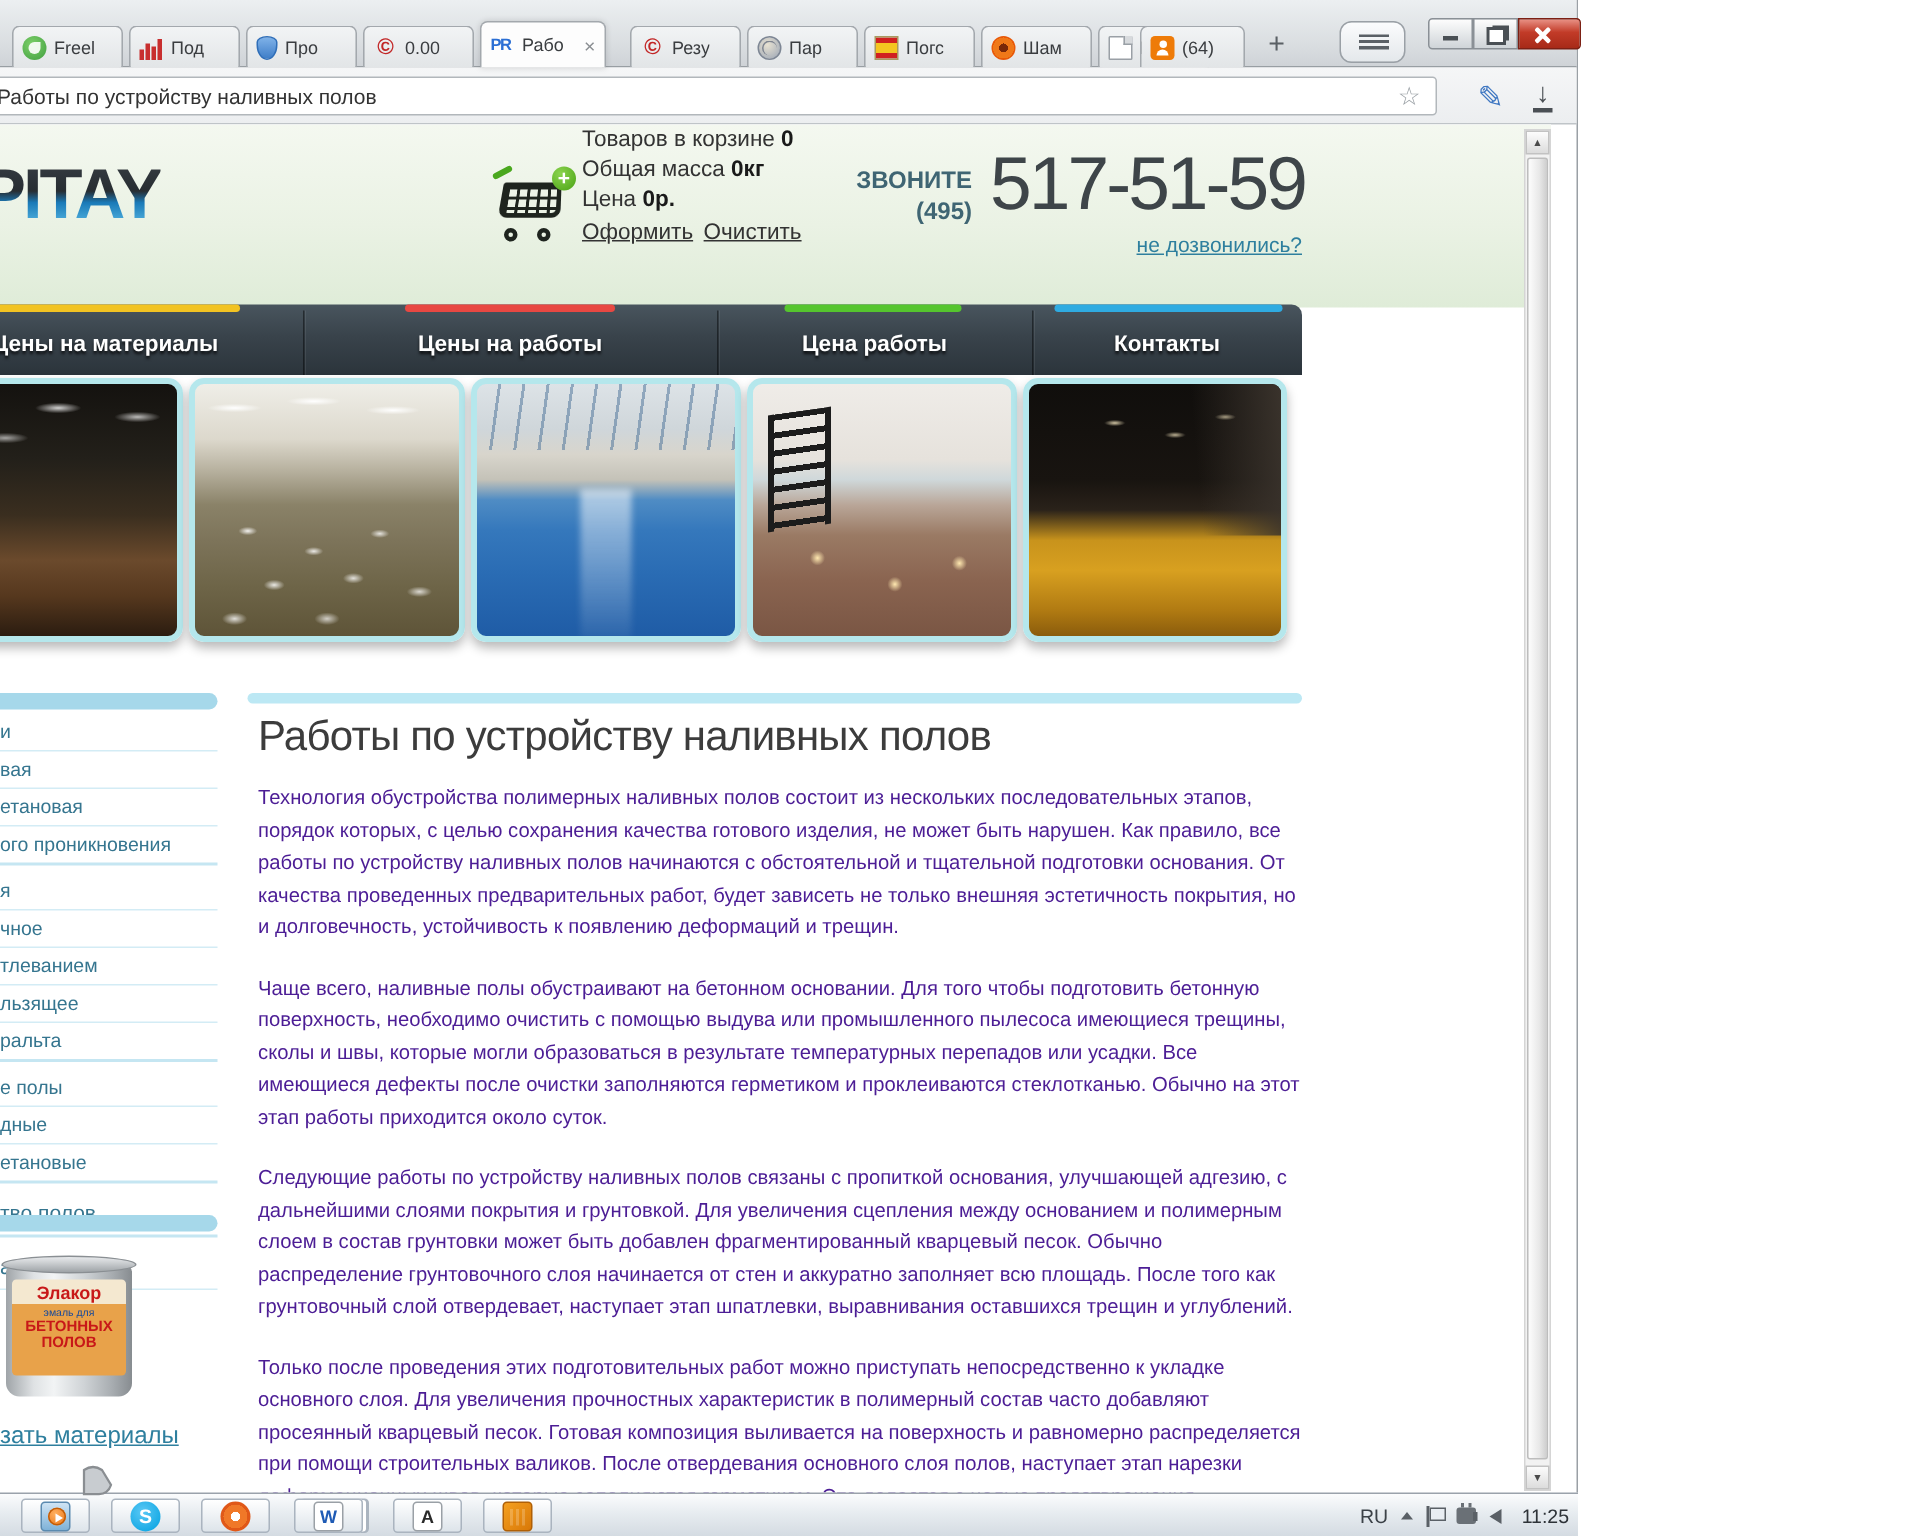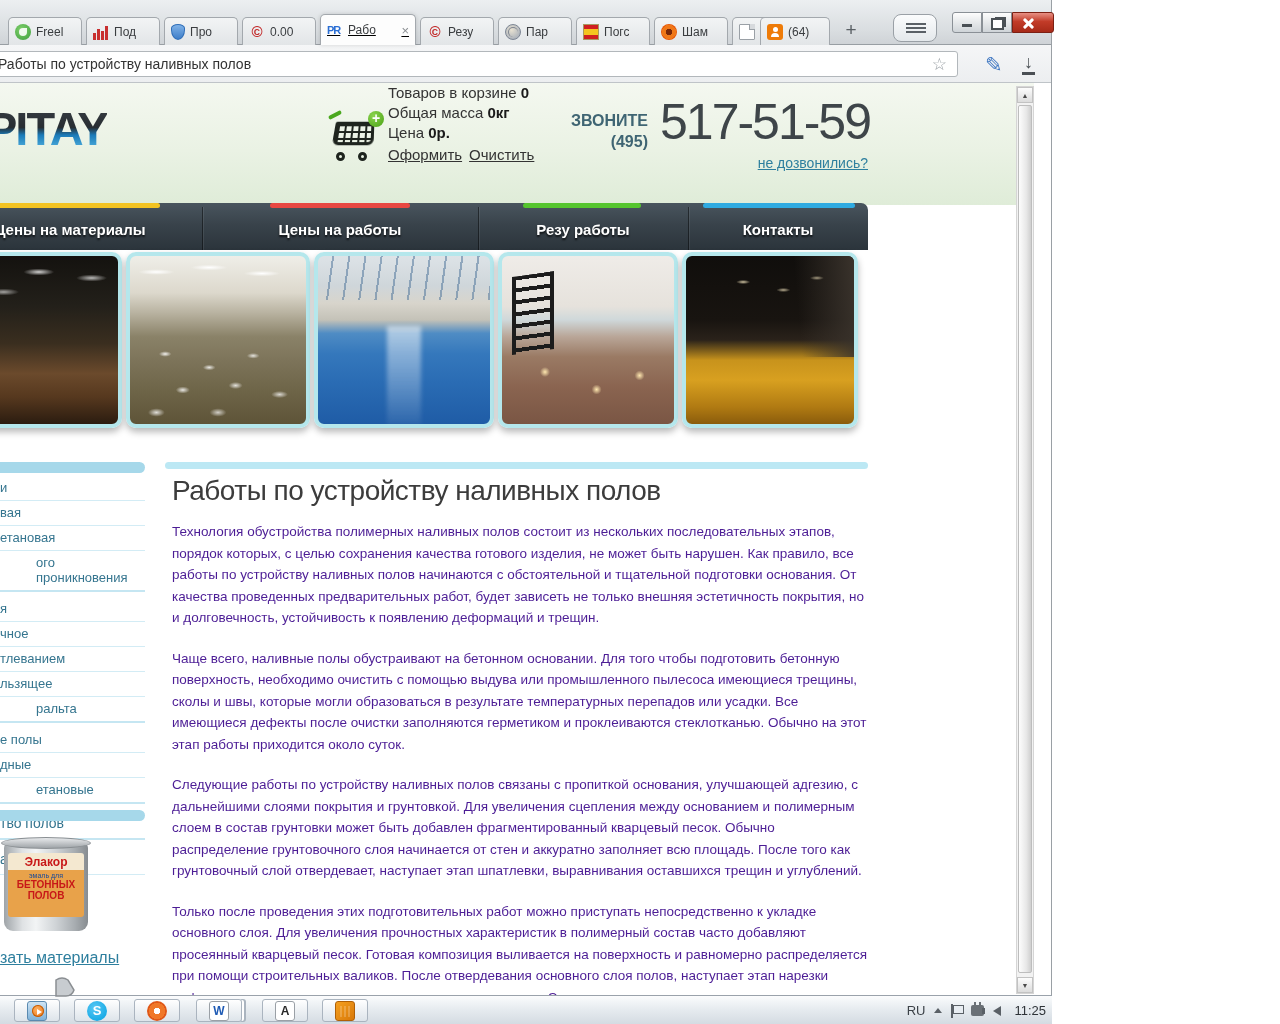--- a/index.html
+++ b/index.html
@@ -3,21 +3,21 @@
 <meta charset="utf-8">
 <style>
   * { margin:0; padding:0; box-sizing:border-box; }
   html,body { width:1280px; height:1024px; background:#fff; font-family:"Liberation Sans", sans-serif; overflow:hidden; }
   .screen { position:relative; width:1280px; height:1024px; background:#fff; }
 
   
   .browser { position:absolute; left:0; top:0; width:1052px; height:995px; background:#fff; border-right:1px solid #9aa0a5; }
   .chrome-top { position:absolute; left:0; top:0; width:100%; height:45px; background:linear-gradient(180deg,#eceff1,#d9dde0 70%,#cfd3d7); border-bottom:1px solid #989ea3; }
   .tab { position:absolute; top:17px; height:28px; width:74px; background:linear-gradient(180deg,#f2f4f5,#e2e5e7); border:1px solid #a3a8ad; border-bottom:none; border-radius:5px 5px 0 0; display:flex; align-items:center; gap:5px; padding:0 6px; }
-  .tab.active { top:14px; height:31px; width:96px; background:#fdfdfd; z-index:3; box-shadow:0 0 4px rgba(0,0,0,.15);text-decoration:underline; }
+  .tab.active { top:14px; height:31px; width:84px; background:#fdfdfd; z-index:3; box-shadow:0 0 4px rgba(0,0,0,.15); }
   .tlabel { font-size:12px; color:#3a3d40; white-space:nowrap; overflow:hidden; max-width:46px; }
   .tclose { font-size:13px; color:#8a8e92; margin-left:auto; line-height:1; }
   .ticon { width:16px; height:16px; flex:none; position:relative; display:inline-block; }
   .i-free { background:radial-gradient(circle at 40% 35%, #7ed06a, #3f9e3f); border-radius:50%; }
   .i-free::after { content:""; position:absolute; left:4px; top:4px; width:8px; height:8px; border-radius:50% 0 50% 50%; background:#fff; opacity:.9; }
   .i-bars { background-image:linear-gradient(#c82f2f,#c82f2f),linear-gradient(#c82f2f,#c82f2f),linear-gradient(#c82f2f,#c82f2f),linear-gradient(#c82f2f,#c82f2f); background-size:3px 7px,3px 11px,3px 9px,3px 14px; background-position:0 100%,4px 100%,8px 100%,12px 100%; background-repeat:no-repeat; }
   .i-shield { width:14px; height:16px; background:linear-gradient(180deg,#7fb2e8,#3f7ec8); border-radius:7px 7px 7px 7px/4px 4px 10px 10px; border:1px solid #2f6eb8; }
   .i-copy { color:#c22626; font-weight:bold; font-size:15px; line-height:16px; text-align:center; }
   .i-pr { color:#2b6fd4; font-weight:bold; font-size:11px; line-height:16px; letter-spacing:-1px; }
   .i-globe { border-radius:50%; background:radial-gradient(circle at 40% 35%, #e8e2d2, #9aa4b4); border:1px solid #7d8694; }
@@ -94,21 +94,21 @@
   .stairs { position:absolute; left:10px; top:18px; width:42px; height:78px; background:repeating-linear-gradient(180deg,#1c1c1c 0 4px,transparent 4px 12px); border-left:4px solid #1c1c1c; border-right:4px solid #1c1c1c; transform:skewY(-8deg); }
   .ph5 { left:682px; width:176px; background:linear-gradient(180deg,#100e0c 0%,#181410 38%,#2a221a 50%,#c8931c 62%,#d8a020 74%,#b07a12 90%,#8a5c0c 100%); }
   .ph5::before { content:""; position:absolute; top:0; right:0; width:40%; height:60%; background:linear-gradient(265deg,#3a332c,transparent 80%); }
   .ph5::after { content:""; position:absolute; top:10px; left:10%; width:80%; height:40px; background:radial-gradient(ellipse 10px 3px at 30% 40%,rgba(255,240,200,.8),transparent 70%),radial-gradient(ellipse 10px 3px at 60% 60%,rgba(255,240,200,.7),transparent 70%),radial-gradient(ellipse 10px 3px at 85% 30%,rgba(255,240,200,.6),transparent 70%); }
 
   
   .side-bar-top,.side-bar-bottom { position:absolute; left:-20px; width:165px; height:11px; background:#a6d8ea; border-radius:6px; }
   .side-bar-top { top:379px; } .side-bar-bottom { top:727px; }
   .side-menu { position:absolute; left:0; top:393px; width:145px; }
   .side-item { font-size:13px; color:#35758f; padding:4px 0 5px 0; border-bottom:1px solid #d3ecf5; }
-  .side-item.gap { border-bottom:2px solid #c5e6f2; margin-bottom:5px;padding-left:36px; }
+  .side-item.gap { border-bottom:2px solid #c5e6f2; margin-bottom:5px; }
   .side-item.hd { font-size:14px; padding:6px 0 7px 0; }
   .bucket { position:absolute; left:4px; top:752px; width:73px; height:100px; }
   .bucket-body { position:absolute; left:0; top:8px; width:84px; height:88px; border-radius:5px 5px 9px 9px; background:linear-gradient(90deg,#9fa4a8 0%,#dfe2e4 22%,#f2f4f5 38%,#cfd3d6 62%,#a8adb1 84%,#878c90 100%); }
   .bucket-lid { position:absolute; left:-3px; top:2px; width:90px; height:12px; border-radius:50%; background:linear-gradient(180deg,#e8eaec,#9fa4a8); border:1px solid #8a8f93; }
   .bucket-label { position:absolute; left:4px; top:18px; width:76px; height:64px; border-radius:3px; background:linear-gradient(180deg,#f4e8d0 0 26%,#e8a24a 26% 100%); overflow:hidden; text-align:center; }
   .bl-brand { font-size:12px; font-weight:bold; color:#c81818; margin-top:2px; }
   .bl-small { font-size:7px; color:#184a9a; margin-top:3px; }
   .bl-line { font-size:10px; font-weight:bold; color:#c81818; line-height:11px; }
   .order-link { position:absolute; left:0; top:866px; font-size:16px; color:#2e7f9e; text-decoration:underline; }
 
@@ -257,21 +257,21 @@
         <div class="stripe" style="left: 270px; width: 140px; background: rgb(232, 72, 66);"></div>
         <div class="stripe" style="left: 523px; width: 118px; background: rgb(85, 197, 46);"></div>
         <div class="stripe" style="left: 703px; width: 152px; background: rgb(47, 171, 225);"></div>
         <div class="nav-cell" style="left:-62px;width:264px">
           <span class="nav-label">Цены на материалы</span>
         </div>
         <div class="nav-cell" style="left:202px;width:276px">
           <span class="nav-label">Цены на работы</span>
         </div>
         <div class="nav-cell" style="left:478px;width:210px">
-          <span class="nav-label">Резу работы</span>
+          <span class="nav-label">Цена работы</span>
         </div>
         <div class="nav-cell" style="left:688px;width:180px">
           <span class="nav-label">Контакты</span>
         </div>
         <div class="nav-sep" style="left:202px"></div>
         <div class="nav-sep" style="left:478px"></div>
         <div class="nav-sep" style="left:688px"></div>
       </div>
 
       <div class="photo ph1"></div>

